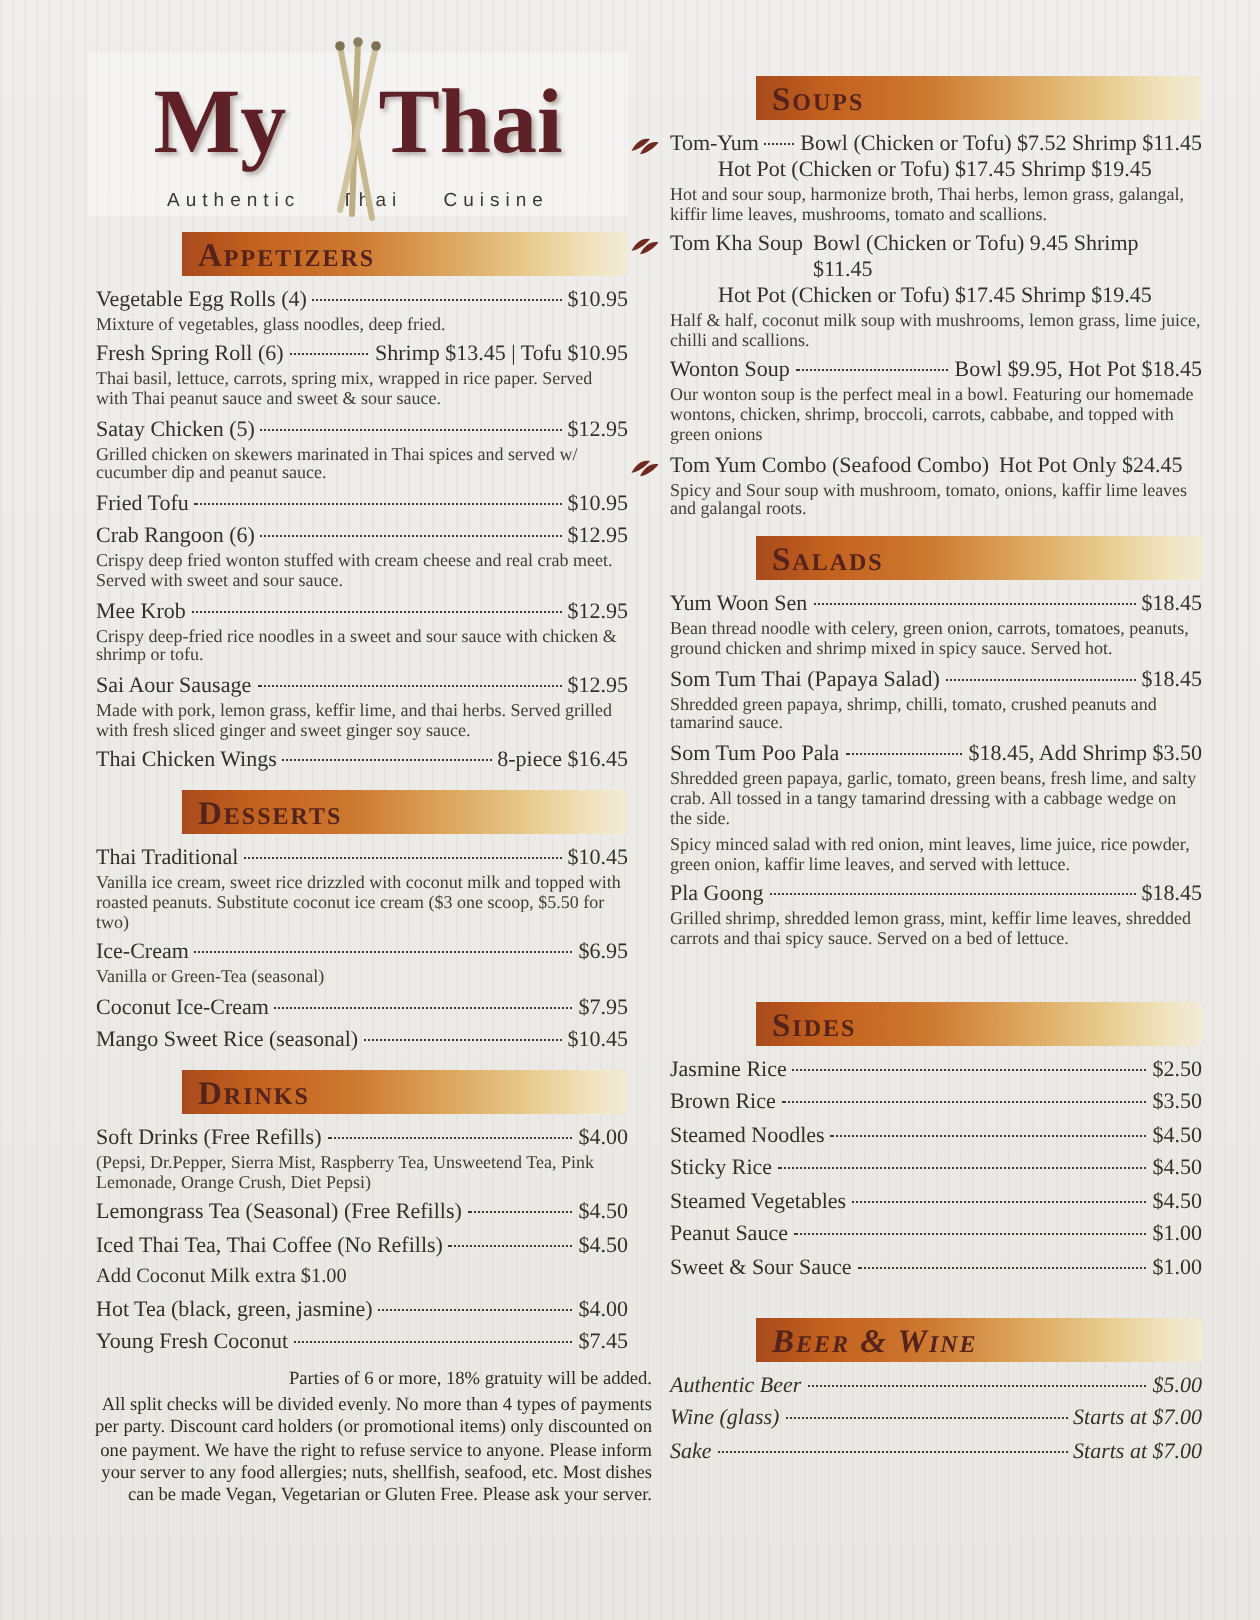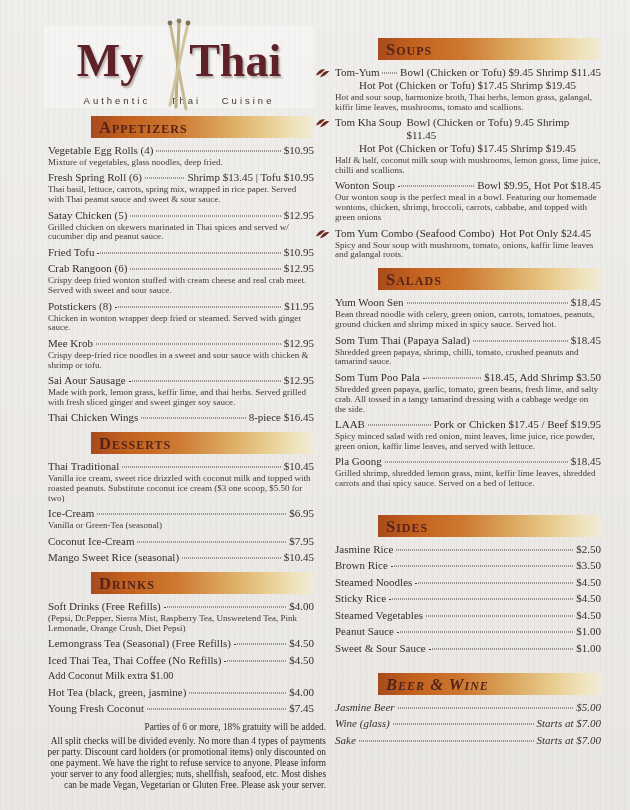--- a/index.html
+++ b/index.html
@@ -122,30 +122,20 @@
             <div class="line">
 
               <span class="name">Crab Rangoon (6)</span>
               <span class="dots"></span>
               <span class="price">$12.95</span>
             </div>
 
             <div class="desc">Crispy deep fried wonton stuffed with cream cheese and real crab meet. Served with sweet and sour sauce.</div>
           </div>
 
-          <div class="item">
-            <div class="line">
-
-              <span class="name">Potstickers (8)</span>
-              <span class="dots"></span>
-              <span class="price">$11.95</span>
-            </div>
-
-            <div class="desc">Chicken in wonton wrapper deep fried or steamed. Served with ginger sauce.</div>
-          </div>
 
           <div class="item">
             <div class="line">
 
               <span class="name">Mee Krob</span>
               <span class="dots"></span>
               <span class="price">$12.95</span>
             </div>
 
             <div class="desc">Crispy deep-fried rice noodles in a sweet and sour sauce with chicken &amp; shrimp or tofu.</div>
@@ -307,21 +297,21 @@
           <div class="item">
             <div class="line">
               <span class="chili">
                 <svg width="17" height="11" viewBox="0 0 20 13" xmlns="http://www.w3.org/2000/svg">
                   <path d="M2 10 C5 4, 9 2, 13 3 C10 6.5, 6 9.5, 2 10 Z" fill="#6e2a1f"></path>
                   <path d="M7 12 C10 6, 14 4, 18 5 C15 8.5, 11 11.5, 7 12 Z" fill="#6e2a1f"></path>
                 </svg>
               </span>
               <span class="name">Tom-Yum</span>
               <span class="dots"></span>
-              <span class="price">Bowl (Chicken or Tofu) $9.45 Shrimp $11.45</span>
+              <span class="price">Bowl (Chicken or Tofu) $7.52 Shrimp $11.45</span>
             </div>
             <div class="price2">Hot Pot (Chicken or Tofu) $17.45 Shrimp $19.45</div>
             <div class="desc">Hot and sour soup, harmonize broth, Thai herbs, lemon grass, galangal, kiffir lime leaves, mushrooms, tomato and scallions.</div>
           </div>
 
           <div class="item nodots">
             <div class="line">
               <span class="chili">
                 <svg width="17" height="11" viewBox="0 0 20 13" xmlns="http://www.w3.org/2000/svg">
                   <path d="M2 10 C5 4, 9 2, 13 3 C10 6.5, 6 9.5, 2 10 Z" fill="#6e2a1f"></path>
@@ -397,26 +387,20 @@
 
               <span class="name">Som Tum Poo Pala</span>
               <span class="dots"></span>
               <span class="price">$18.45, Add Shrimp $3.50</span>
             </div>
 
             <div class="desc">Shredded green papaya, garlic, tomato, green beans, fresh lime, and salty crab. All tossed in a tangy tamarind dressing with a cabbage wedge on the side.</div>
           </div>
 
           <div class="item">
-            <div class="line">
-
-              <span class="name">LAAB</span>
-              <span class="dots"></span>
-              <span class="price">Pork or Chicken $17.45 / Beef $19.95</span>
-            </div>
 
             <div class="desc">Spicy minced salad with red onion, mint leaves, lime juice, rice powder, green onion, kaffir lime leaves, and served with lettuce.</div>
           </div>
 
           <div class="item">
             <div class="line">
 
               <span class="name">Pla Goong</span>
               <span class="dots"></span>
               <span class="price">$18.45</span>
@@ -505,21 +489,21 @@
     </div>
 
     <div class="sec" style="margin-top:18px;font-style:italic;">
       <div class="sec-header">
         <span class="sec-title">Beer &amp; Wine</span>
       </div>
       <div class="items">
           <div class="item">
             <div class="line">
 
-              <span class="name">Jasmine Beer</span>
+              <span class="name">Authentic Beer</span>
               <span class="dots"></span>
               <span class="price">$5.00</span>
             </div>
 
           </div>
 
 
           <div class="item">
             <div class="line">
 

